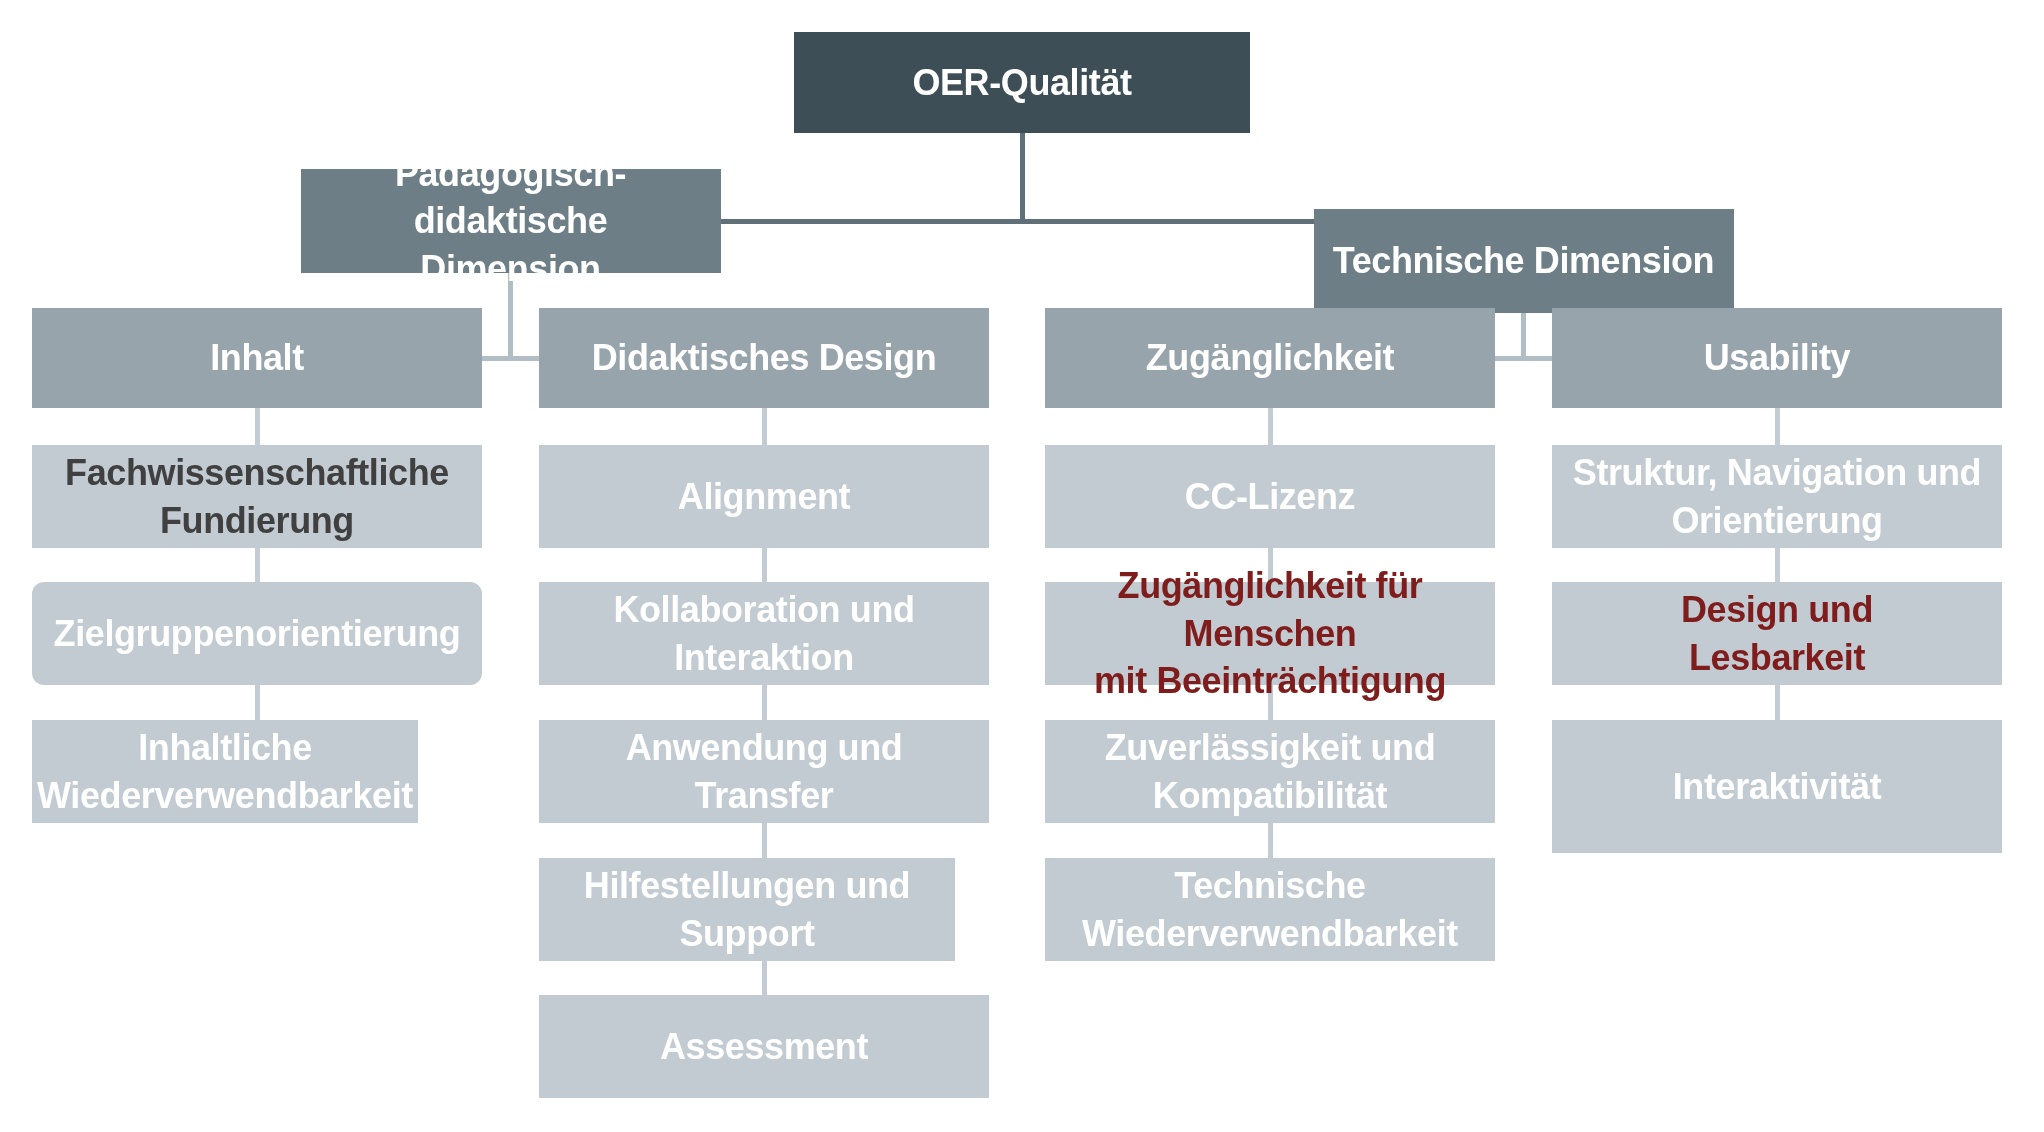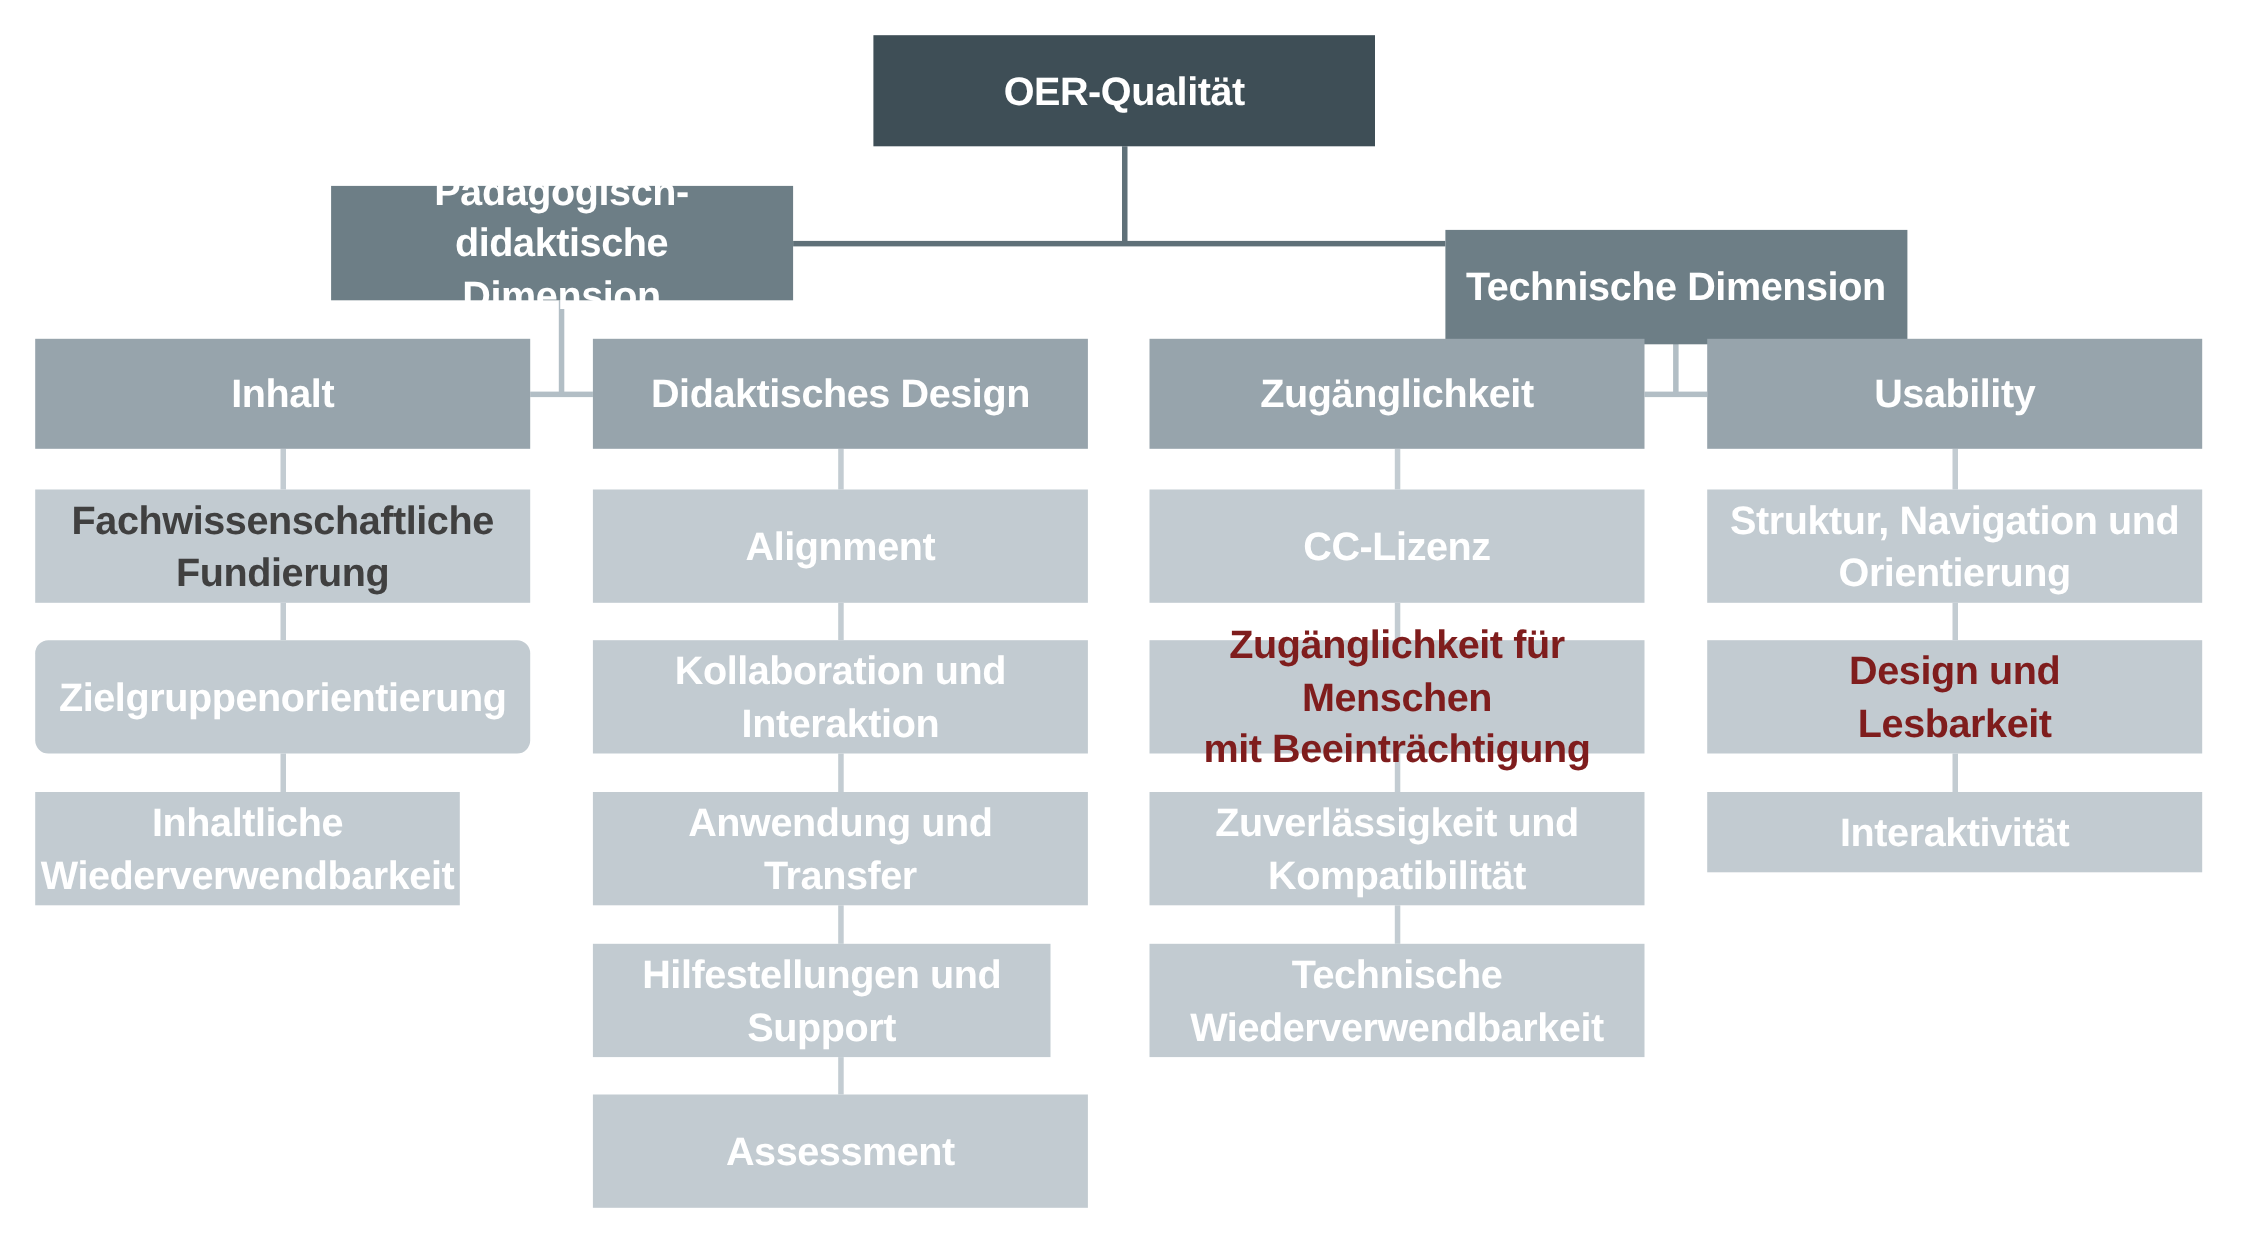--- a/index.html
+++ b/index.html
@@ -122,16 +122,16 @@
       <span class="label" style="color: rgb(255, 255, 255);">Usability</span>
     </div>
     <div class="box" style="left: 1552px; top: 445px; width: 450px; height: 103px; background: rgb(194, 203, 209);">
       <span class="label" style="color: rgb(255, 255, 255);">Struktur, Navigation und
 Orientierung</span>
     </div>
     <div class="box" style="left: 1552px; top: 582px; width: 450px; height: 103px; background: rgb(194, 203, 209);">
       <span class="label" style="color: #7f1d1d;">Design und
 Lesbarkeit</span>
     </div>
-    <div class="box" style="left: 1552px; top: 720px; width: 450px; height: 73px; background: rgb(194, 203, 209);">
+    <div class="box" style="left: 1552px; top: 720px; width: 450px; height: 133px; background: rgb(194, 203, 209);">
       <span class="label" style="color: rgb(255, 255, 255);">Interaktivität</span>
     </div>
   </div>
 
 </body></html>

